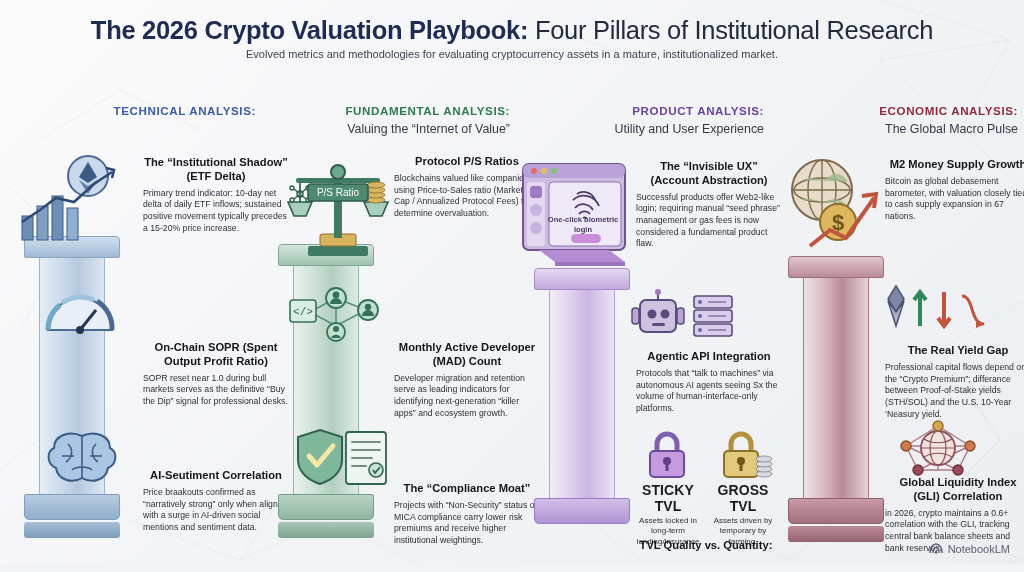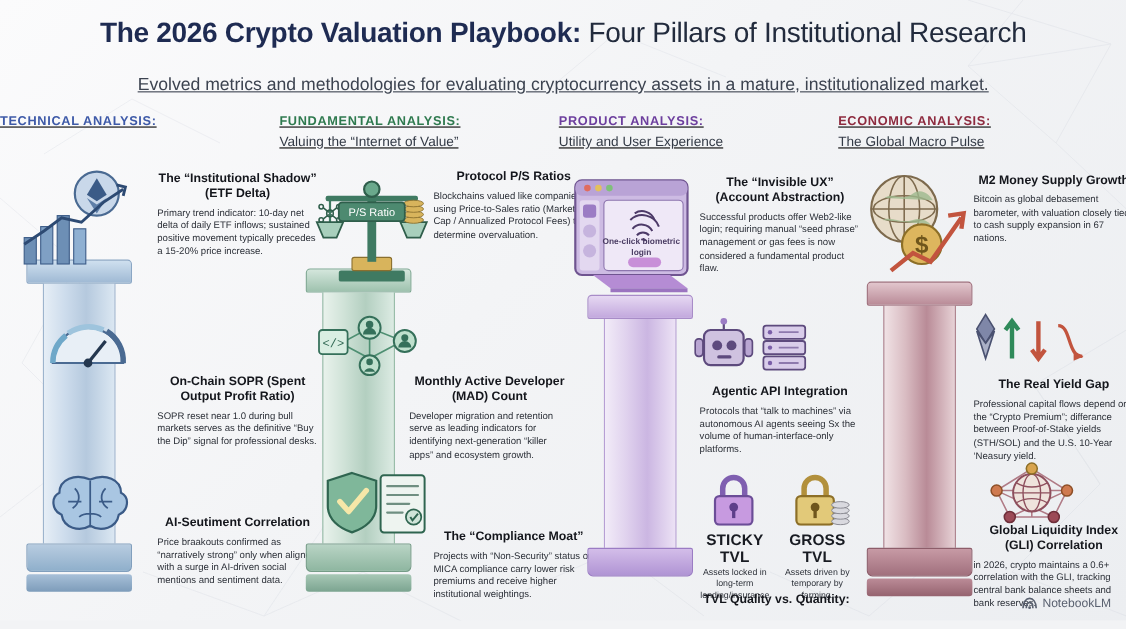--- a/index.html
+++ b/index.html
@@ -13,25 +13,25 @@
     background:
       linear-gradient(135deg,#fbfbfc 0%,#f3f4f6 45%,#eceef1 100%);
     overflow:hidden;
   }
   
   .bg-net { position:absolute; inset:0; opacity:.5; }
   
   .header { position:absolute; left:0; top:16px; width:100%; text-align:center; }
   .title { font-size:25.5px; font-weight:700; color:#1e2b52; letter-spacing:-.3px; white-space:nowrap;}
   .title .light { font-weight:400; color:#222b3d; }
-  .subtitle { margin-top:24px; font-size:16px; color:#3c4350; font-weight:400;text-decoration:underline; }
+  .subtitle { margin-top:3px; font-size:11px; color:#3c4350; font-weight:400; }
 
   
   .col { position:absolute; top:104px; width:256px; height:468px; }
-  .col-head { text-align:left;text-decoration:underline; }
+  .col-head { text-align:right; }
   .col-head .k { font-size:11.6px; font-weight:700; letter-spacing:.6px; }
   .col-head .s { font-size:12.4px; color:#333a46; margin-top:5px; }
 
   .c1 { left:0px; }   .c2 { left:254px; }
   .c3 { left:508px; } .c4 { left:762px; }
 
   .k1 { color:#3e5aa8; } .k2 { color:#2f7a4f; }
   .k3 { color:#6d3f9e; } .k4 { color:#8e2b3f; }
 
   
@@ -218,21 +218,21 @@
       <text x="15" y="33" font-size="11" fill="#2e6651" text-anchor="middle" font-family="Liberation Mono, monospace">&lt;/&gt;</text>
       <circle cx="80" cy="28" r="10" fill="#bfe0cd" stroke="#35705a" stroke-width="1.8"></circle>
       <circle cx="80" cy="25" r="3.2" fill="#35705a"></circle>
       <path d="M74 34 A6 6 0 0 1 86 34 Z" fill="#35705a"></path>
       <circle cx="48" cy="50" r="9" fill="#bfe0cd" stroke="#35705a" stroke-width="1.8"></circle>
       <circle cx="48" cy="47" r="3" fill="#35705a"></circle>
       <path d="M43 56 A5.5 5.5 0 0 1 53 56 Z" fill="#35705a"></path>
     </svg>
   </div>
 
-  <div class="blk" style="left:372px;top:341px;">
+  <div class="blk" style="left:394px;top:341px;">
     <h3>Monthly Active Developer (MAD) Count</h3>
     <p>Developer migration and retention serve as leading indicators for identifying next-generation “killer apps” and ecosystem growth.</p>
   </div>
 
   <div class="icon" style="left:294px;top:426px;">
     <svg width="96" height="62" viewBox="0 0 96 62">
       <path d="M26 4 L48 11 L48 34 C48 46 38 54 26 58 C14 54 4 46 4 34 L4 11 Z" fill="#7fb79a" stroke="#2f6550" stroke-width="2"></path>
       <path d="M15 30 L23 39 L39 20" stroke="#f6e7a8" stroke-width="5" fill="none" stroke-linecap="round" stroke-linejoin="round"></path>
       <rect x="52" y="6" width="40" height="52" rx="3" fill="#eef4f0" stroke="#2f6550" stroke-width="1.8"></rect>
       <g stroke="#6f8f81" stroke-width="2" stroke-linecap="round">

